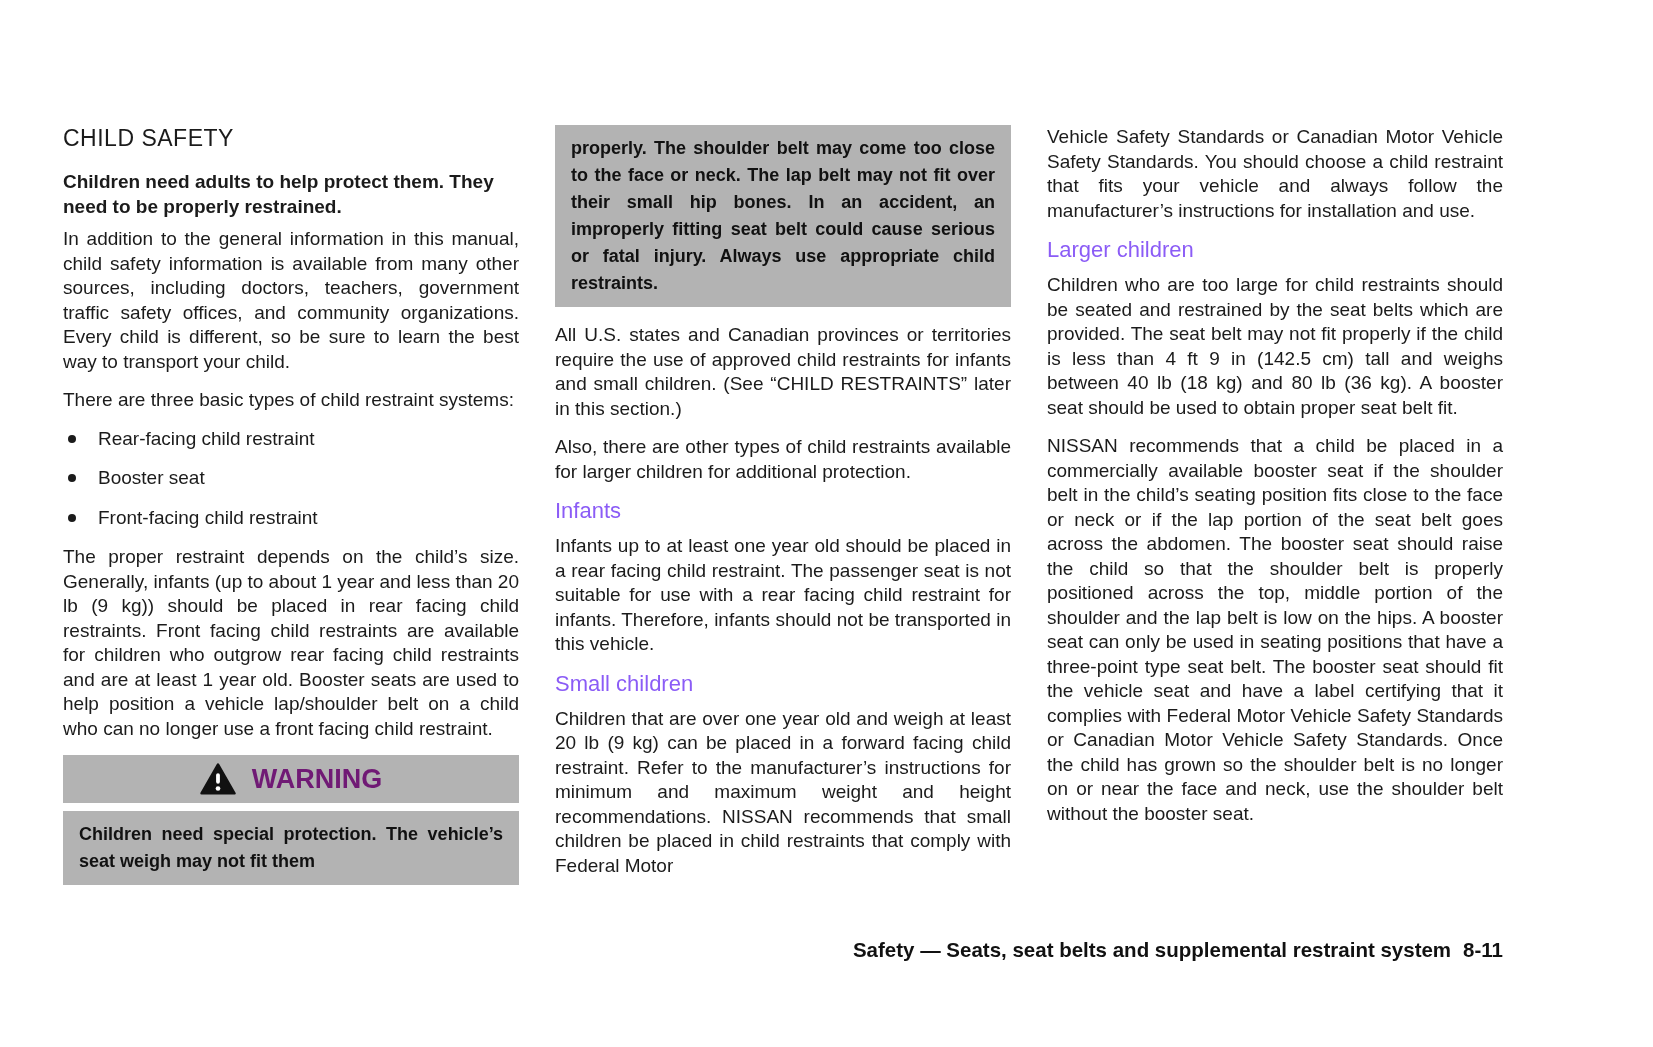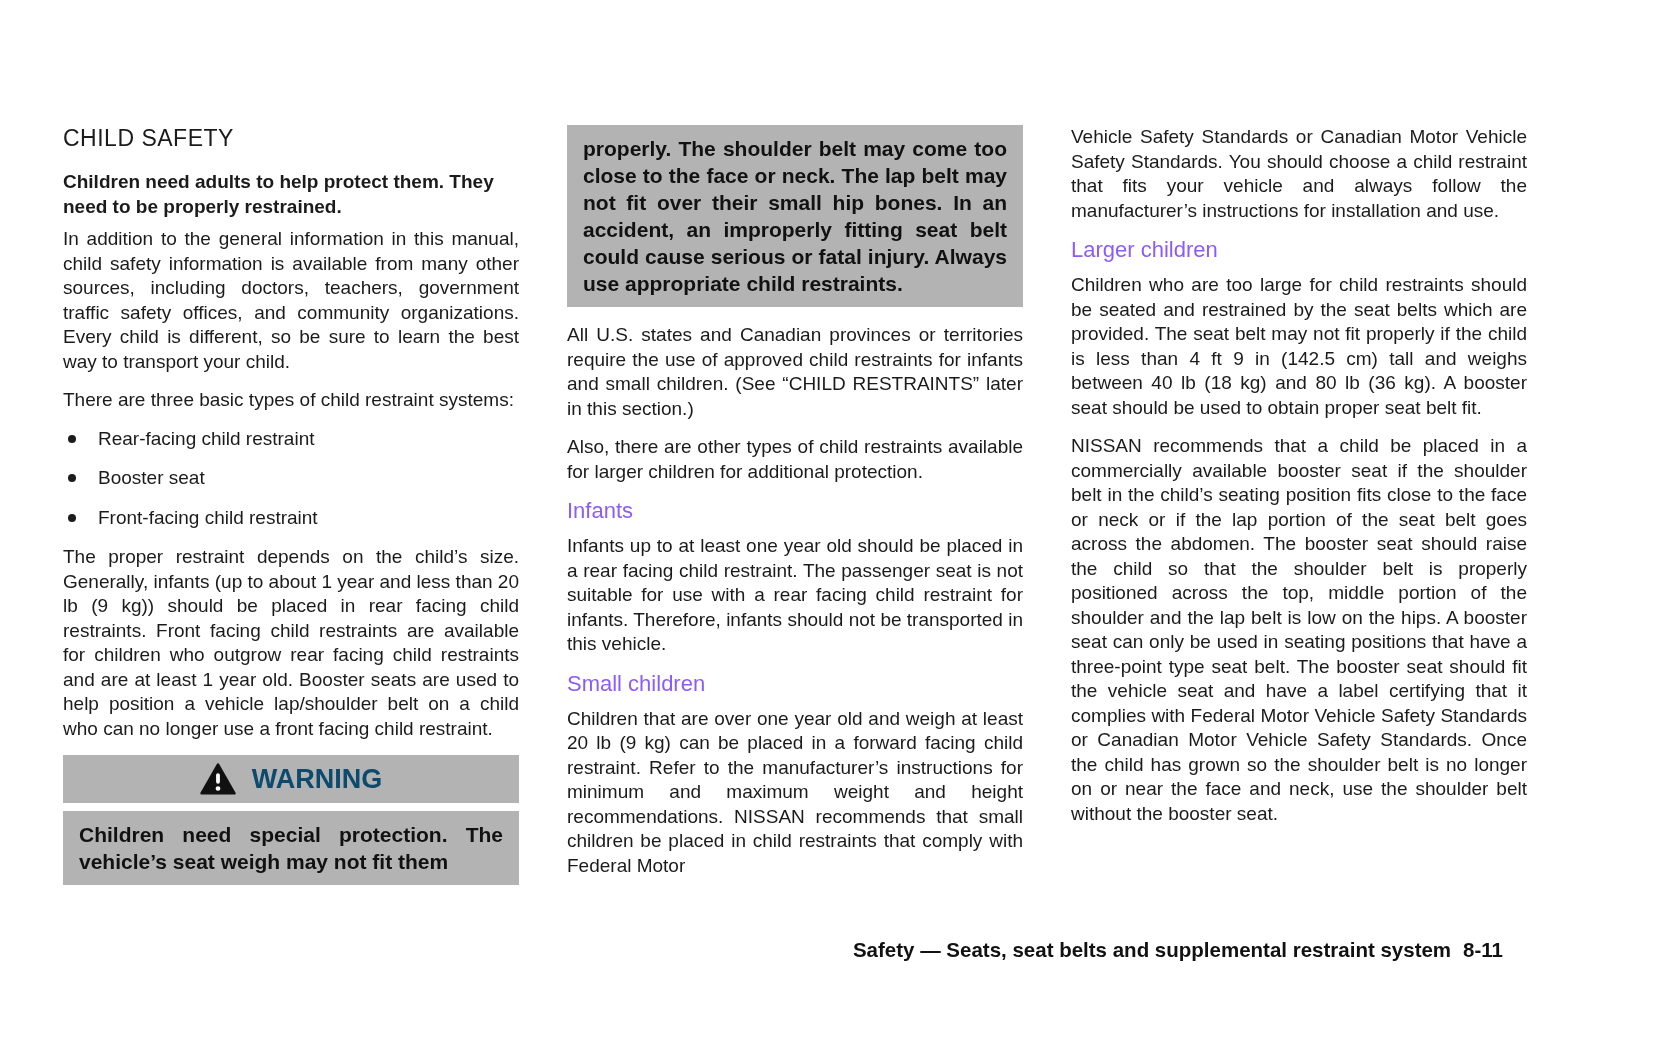--- a/index.html
+++ b/index.html
@@ -9,21 +9,21 @@
     width: 1653px;
     height: 1047px;
     background: #ffffff;
     font-family: "Liberation Sans", "DejaVu Sans", sans-serif;
     color: #1b1b1b;
     overflow: hidden;
   }
   .columns {
     display: flex;
     padding: 125px 150px 0 63px;
-    gap: 48px;
+    gap: 36px;
   }
   .col { width: 456px; flex: 0 0 456px; }
 
   h1 {
     font-size: 23px;
     font-weight: 400;
     letter-spacing: 0.5px;
     margin: 0 0 18px 0;
     color: #1b1b1b;
   }
@@ -69,28 +69,28 @@
 
   .warn-header {
     background: #b3b3b3;
     height: 48px;
     display: flex;
     align-items: center;
     justify-content: center;
     gap: 16px;
     font-size: 27px;
     font-weight: 700;
-    color: #0c4a6e;
+    color: #701a75;
     margin-bottom: 8px;
   }
   .warn-header svg { display: block; }
   .warn-body {
     background: #b3b3b3;
     font-weight: 700;
-    font-size: 21px;
+    font-size: 18px;
     line-height: 27px;
     text-align: justify;
     padding: 10px 16px;
     color: #111;
   }
   .warn-top { margin-bottom: 16px; }
 
   .footer {
     position: absolute;
     top: 938px;

